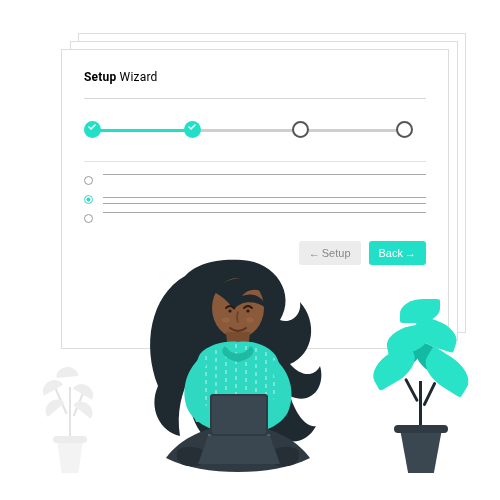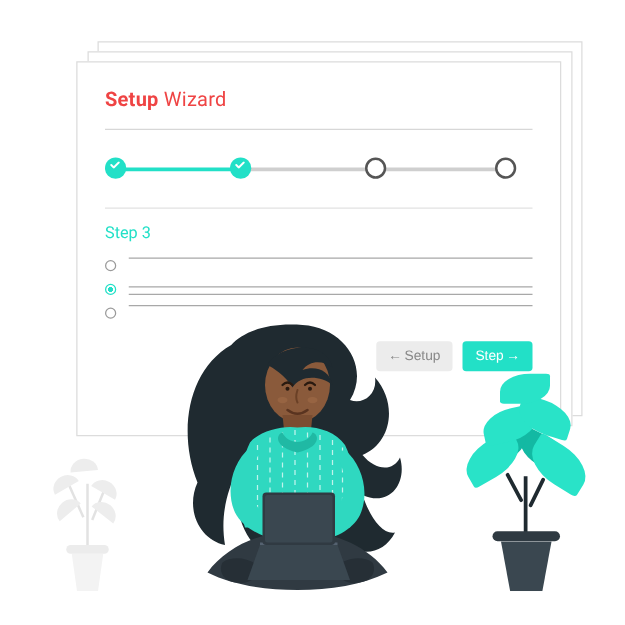--- a/index.html
+++ b/index.html
@@ -7,21 +7,21 @@
   
   
   .shadow1,.shadow2{position:absolute;width:388px;height:300px;border:1px solid #dcdcdc;box-sizing:border-box;background:#fff;}
   .shadow1{left:78px;top:33px;}
   .shadow2{left:70px;top:41px;}
   
   
   .wizard{position:absolute;left:61px;top:49px;width:388px;height:300px;background:#fff;border:1px solid #dcdcdc;box-sizing:border-box;}
   .wizard-inner{padding:20px 22px 16px 22px;}
   
-  .title{font-size:16px;color:#ef4444;font-weight:400;letter-spacing:.2px;}
+  .title{font-size:12px;color:#000000;font-weight:400;letter-spacing:.2px;}
   .title b{font-weight:700;}
   
   .title-rule{border:none;border-top:1px solid #d7d7d7;margin:14px 0 0 0;}
   
   
   .stepper{position:relative;height:18px;margin:22px 0 0 0;}
   .track{position:absolute;top:8px;height:3px;background:#cfcfcf;}
   .track.active{background:#22e0c7;}
   .dot{position:absolute;top:0;width:17px;height:17px;border-radius:50%;box-sizing:border-box;}
   .dot.done{background:#22e0c7;}
@@ -122,21 +122,20 @@
                 <path d="M1 3 L3 5 L7 1" stroke="#fff" stroke-width="1.5" fill="none" stroke-linecap="round" stroke-linejoin="round"></path>
               </svg>
           </span>
         </div>
         <div class="dot open" style="left:208px;"></div>
         <div class="dot open" style="left:312px;"></div>
       </div>
 
       <hr class="step-rule">
 
-      <div class="step-label">Step 3</div>
 
       <div class="opts">
         <div class="opt">
           <span class="radio"></span>
           <hr class="oline">
         </div>
         <div class="opt">
           <span class="radio sel"></span>
           <div class="oline2"></div>
         </div>
@@ -145,21 +144,21 @@
           <hr class="oline">
         </div>
       </div>
 
       <div class="btnrow">
         <button class="btn back">
           <span class="arrow">←</span>
           <span>Setup</span>
         </button>
         <button class="btn next">
-          <span>Step</span>
+          <span>Back</span>
           <span class="arrow">→</span>
         </button>
       </div>
 
     </div>
   </div>
 
   <div class="plant-l">
     <div class="stem-l"></div>
       <div class="stem-l2"></div>

